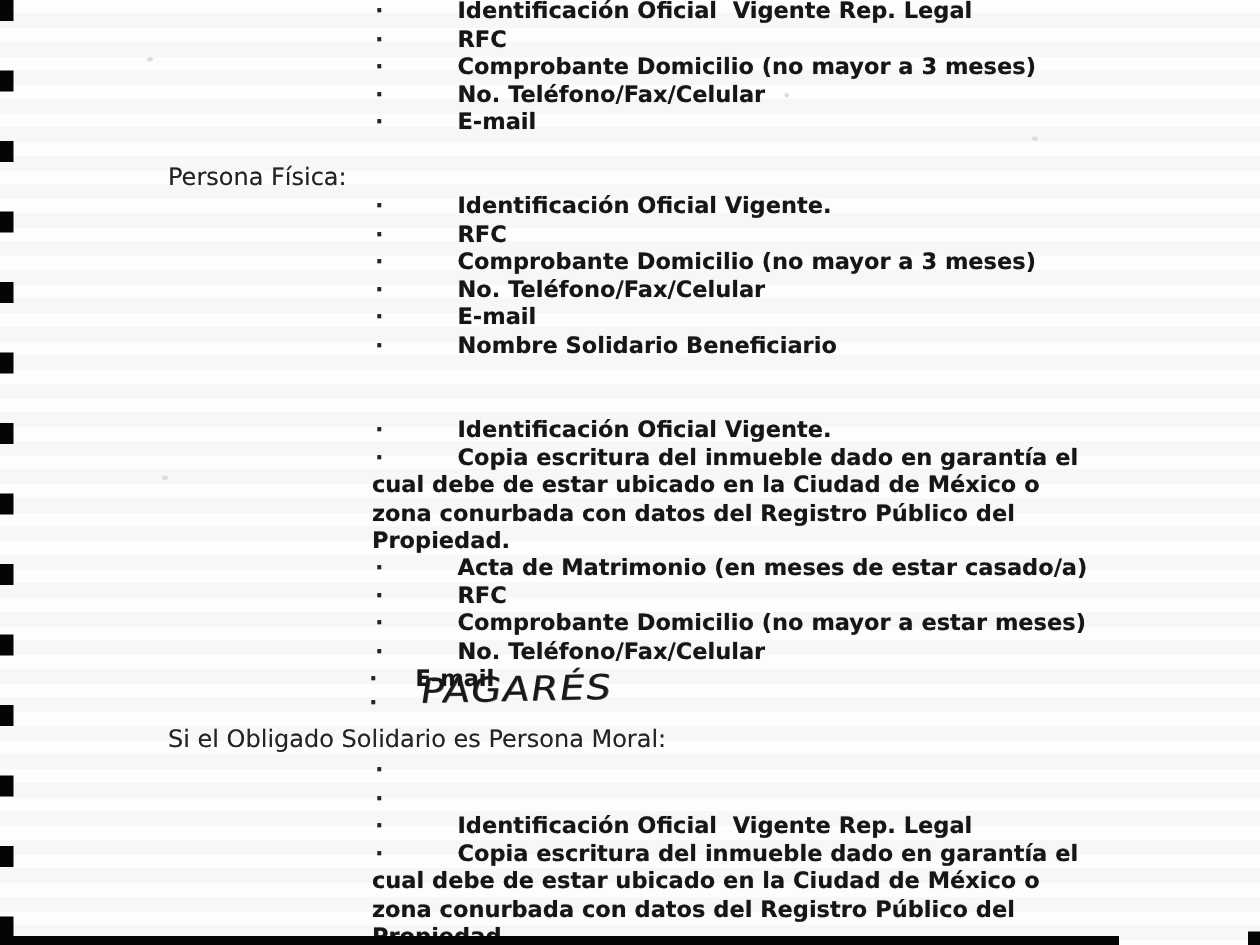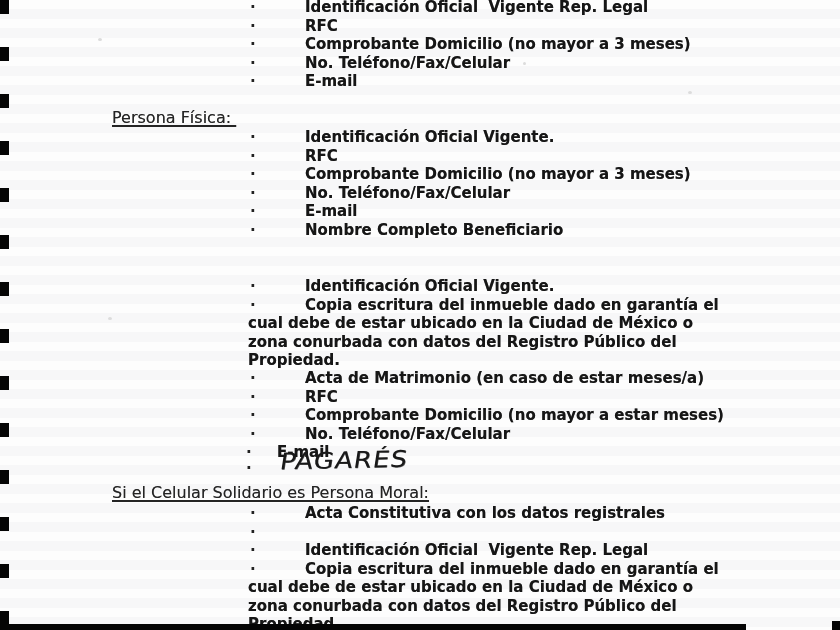--- a/index.html
+++ b/index.html
@@ -26,21 +26,20 @@
   .t.shift{left:277px;}
   .w{
     position:absolute;left:248px;top:0;white-space:pre;
     font:700 15px/18px "DejaVu Sans","Liberation Sans",sans-serif;
     color:#161616;text-shadow:0 0 0.5px rgba(20,20,20,0.55);text-align:center;
   }
   .heading{
     position:absolute;left:112px;white-space:pre;
     font:400 16px/20px "DejaVu Sans","Liberation Sans",sans-serif;
     color:#242424;
-    text-decoration:underline;
     text-decoration-thickness:1.5px;
     text-underline-offset:2px;
     text-shadow:0 0 0.4px rgba(30,30,30,0.5);
   }
   .handwriting{
     position:absolute;left:282px;top:450px;
     font:400 26px/26px "DejaVu Sans","Liberation Sans",sans-serif;
     letter-spacing:1px;color:#191919;
     transform:skewX(-10deg) rotate(-1.2deg) scaleY(0.88);
     transform-origin:left top;
@@ -94,21 +93,21 @@
   <div class="row" style="top:184px">
     <span class="b">·</span>
     <span class="t">No. Teléfono/Fax/Celular</span>
   </div>
   <div class="row" style="top:202px">
     <span class="b">·</span>
     <span class="t">E-mail</span>
   </div>
   <div class="row" style="top:221px">
     <span class="b">·</span>
-    <span class="t">Nombre Completo Beneficiario</span>
+    <span class="t">Nombre Solidario Beneficiario</span>
   </div>
 
 
   <div class="row" style="top:277px">
     <span class="b">·</span>
     <span class="t">Identificación Oficial Vigente.</span>
   </div>
   <div class="row" style="top:296px">
     <span class="b">·</span>
     <span class="t">Copia escritura del inmueble dado en garantía el</span>
@@ -117,21 +116,21 @@
     <span class="w">cual debe de estar ubicado en la Ciudad de México o</span>
   </div>
   <div class="row" style="top:333px">
     <span class="w">zona conurbada con datos del Registro Público del</span>
   </div>
   <div class="row" style="top:351px">
     <span class="w">Propiedad.</span>
   </div>
   <div class="row" style="top:369px">
     <span class="b">·</span>
-    <span class="t">Acta de Matrimonio (en caso de estar meses/a)</span>
+    <span class="t">Acta de Matrimonio (en meses de estar casado/a)</span>
   </div>
   <div class="row" style="top:388px">
     <span class="b">·</span>
     <span class="t">RFC</span>
   </div>
   <div class="row" style="top:406px">
     <span class="b">·</span>
     <span class="t">Comprobante Domicilio (no mayor a estar meses)</span>
   </div>
   <div class="row" style="top:425px">
@@ -140,25 +139,24 @@
   </div>
   <div class="row" style="top:443px">
     <span class="b sm">·</span>
     <span class="t shift">E-mail</span>
   </div>
   <div class="row" style="top:459px">
     <span class="b sm">·</span>
   </div>
   <div class="handwriting">PAGARÉS</div>
 
-  <div class="heading" style="top:483px">Si el Celular Solidario es Persona Moral:</div>
+  <div class="heading" style="top:483px">Si el Obligado Solidario es Persona Moral:</div>
 
   <div class="row" style="top:504px">
     <span class="b">·</span>
-    <span class="t">Acta Constitutiva con los datos registrales</span>
   </div>
   <div class="row" style="top:523px">
     <span class="b">·</span>
   </div>
   <div class="row" style="top:541px">
     <span class="b">·</span>
     <span class="t">Identificación Oficial  Vigente Rep. Legal</span>
   </div>
   <div class="row" style="top:560px">
     <span class="b">·</span>

